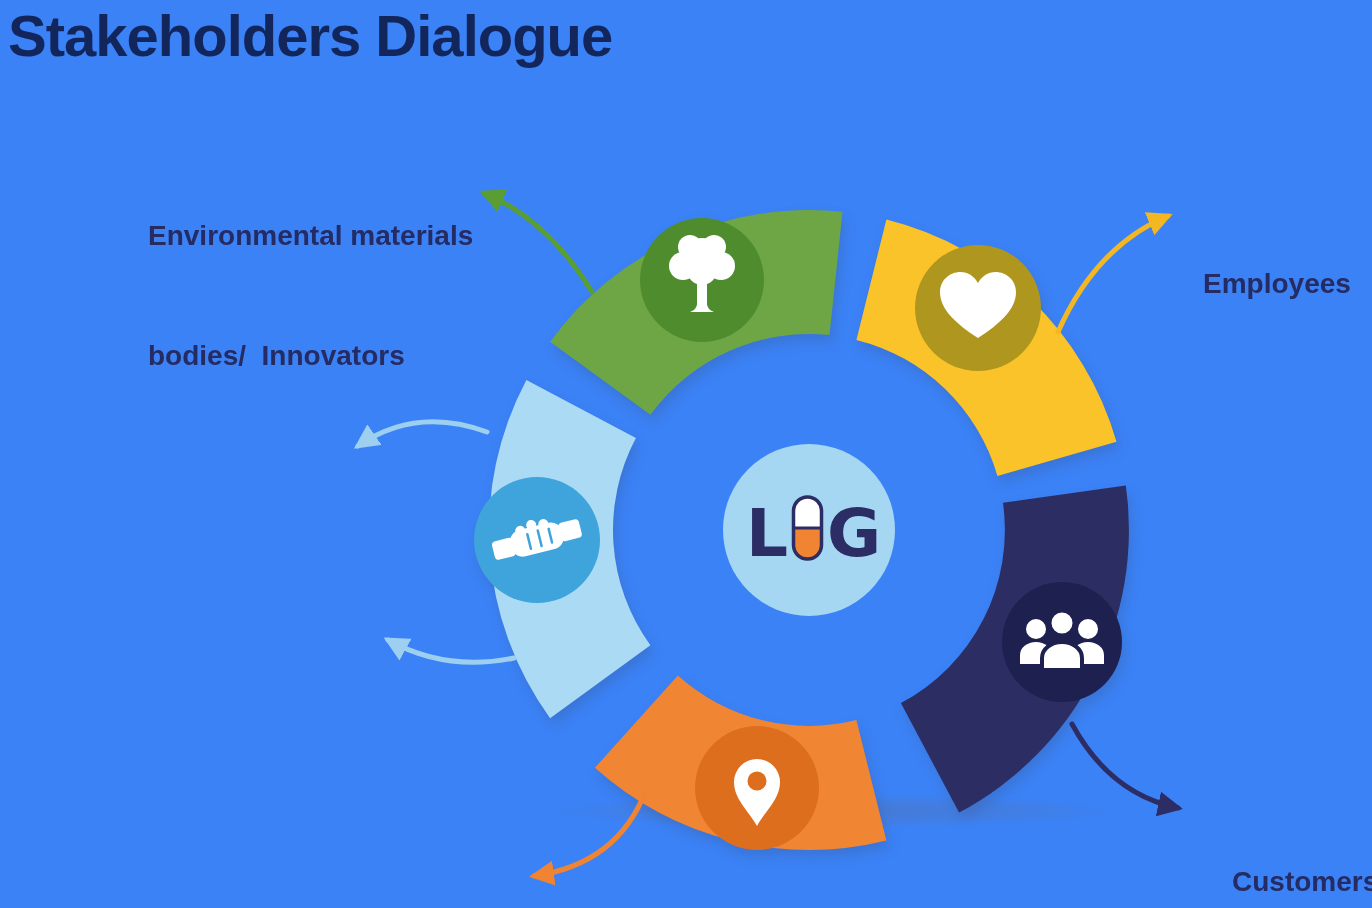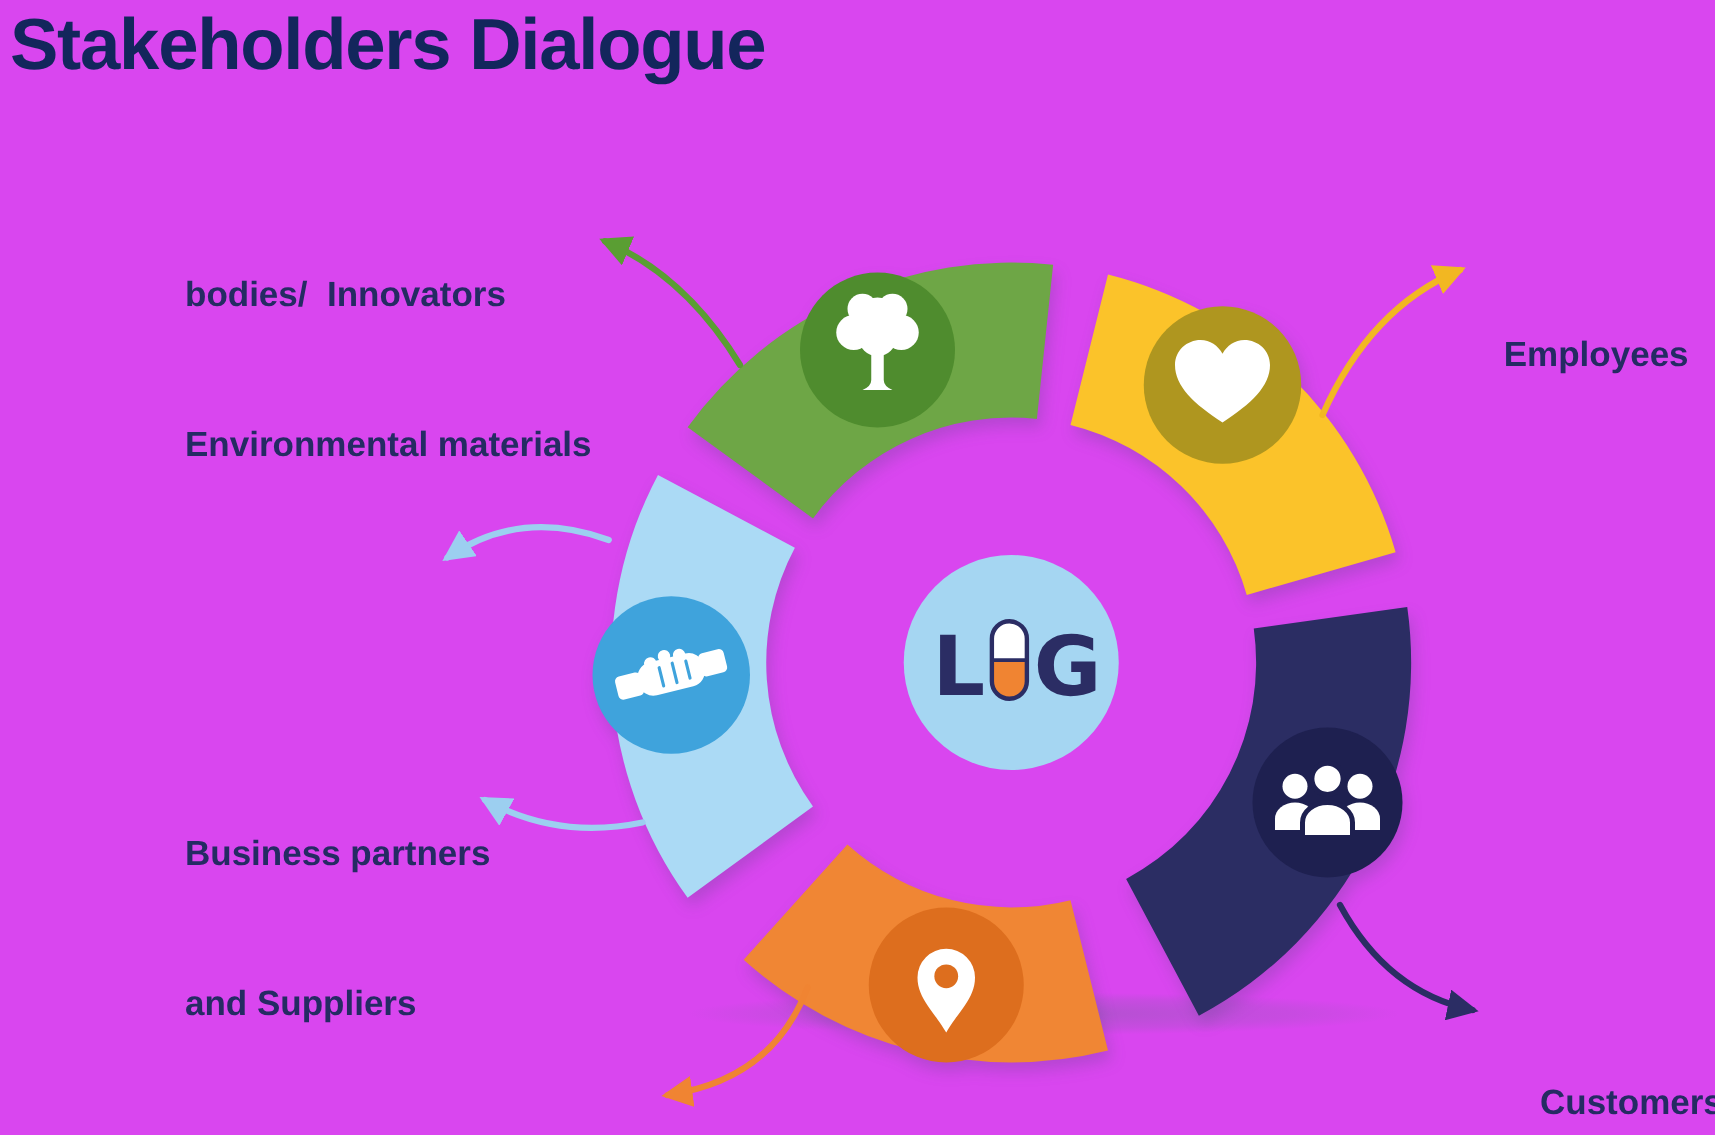--- a/index.html
+++ b/index.html
@@ -1,20 +1,20 @@
 <!DOCTYPE html>
 <html><head>
 <meta charset="utf-8">
 <style>
   html, body { margin: 0; padding: 0; background: #ffffff; }
   .canvas {
     position: relative;
     width: 1372px;
     height: 908px;
-    background: #d946ef;
+    background: #3b82f6;
     overflow: hidden;
     font-family: "Liberation Sans", sans-serif;
   }
   .page-title {
     position: absolute;
     left: 8px;
     top: 2px;
     margin: 0;
     font-size: 58px;
     font-weight: 700;
@@ -154,33 +154,29 @@
       <path d="M 592 292 Q 548 220 484 193" marker-end="url(#mk-green)" stroke="#5A9E33"></path>
       <path d="M 1058 332 Q 1096 246 1168 216" marker-end="url(#mk-yellow)" stroke="#F2B722"></path>
       <path d="M 487 432 Q 416 406 358 446" marker-end="url(#mk-blue)" stroke="#9CCFF0"></path>
       <path d="M 514 658 Q 446 672 388 640" marker-end="url(#mk-blue)" stroke="#9CCFF0"></path>
       <path d="M 646 790 Q 618 864 534 876" marker-end="url(#mk-orange)" stroke="#F08432"></path>
       <path d="M 1072 724 Q 1110 794 1178 808" marker-end="url(#mk-navy)" stroke="#2B2D64"></path>
     </g>
   </svg>
 
   <div class="label" style="left:148px; top:136px;">
+    <span>Environmental materials</span>
     <span>bodies/  Innovators</span>
-    <span>Environmental materials</span>
   </div>
 
   <div class="label" style="left:1203px; top:184px;text-align:center;">
     <span>Employees</span>
   </div>
 
 
-  <div class="label" style="left:148px; top:583px;">
-    <span>Business partners</span>
-    <span>and Suppliers</span>
-  </div>
 
   <div class="label" style="left:287px; top:868px;">
     
   </div>
 
   <div class="label" style="left:1232px; top:782px;">
     <span>Customers</span>
   </div>
 
 </div>

